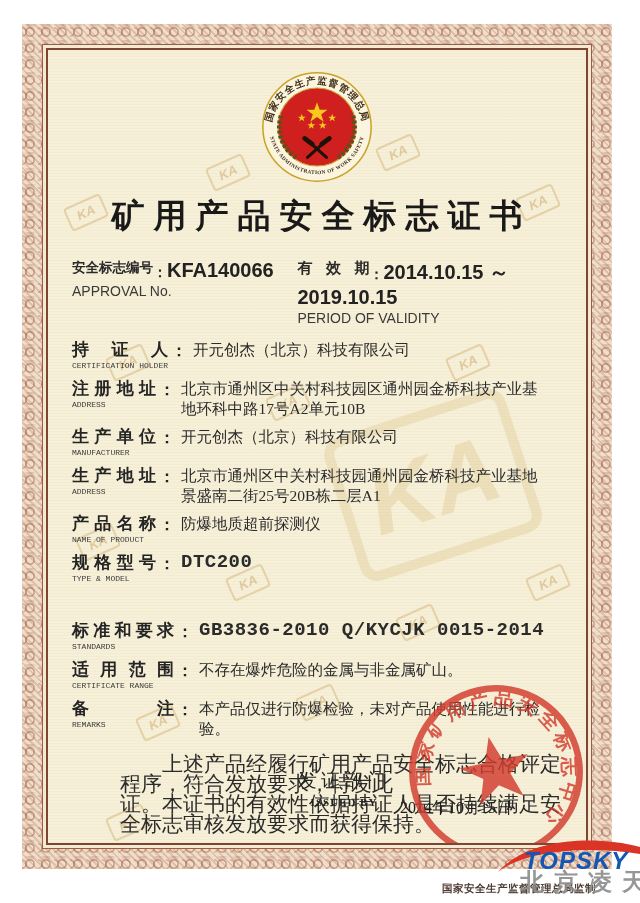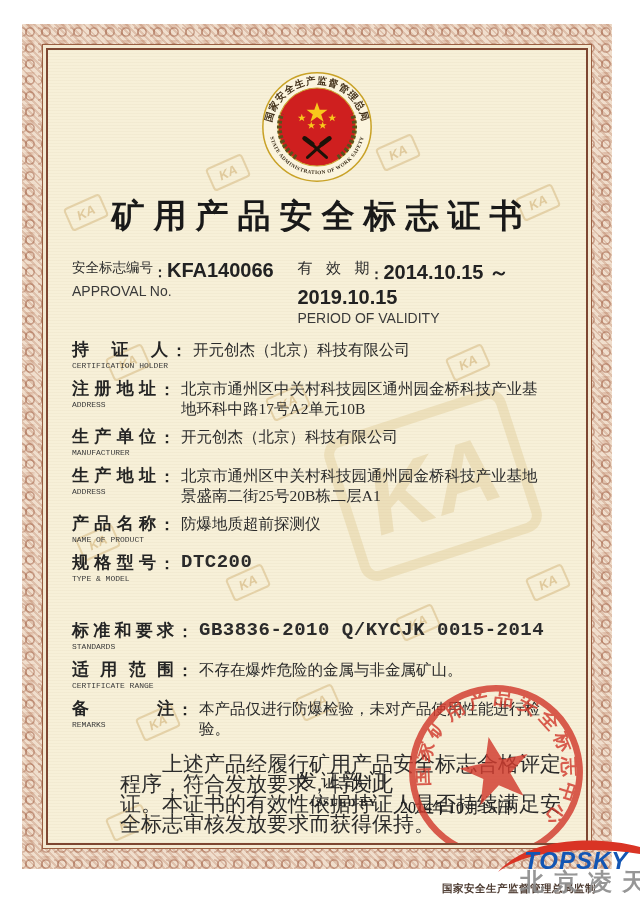--- a/index.html
+++ b/index.html
@@ -61,21 +61,21 @@
     margin-top:3px; text-align:center;
     font-size:15px; font-weight:bold; letter-spacing:0.2px; color:#1d1d1d;
     white-space:nowrap;
   }
 
   
   .meta-row { display:flex; margin-top:20px; }
   .meta-field { position:relative; }
   .meta-field.approval { width:46%; }
   .meta-field.validity { flex:1; }
-  .m-lab-cn { font-size:13.5px; font-weight:normal; color:#2a2a2a; display:inline-block; vertical-align:top; }
+  .m-lab-cn { font-size:13.5px; font-weight:bold; color:#2a2a2a; display:inline-block; vertical-align:top; }
   .m-lab-cn.just { width:72px; text-align:justify; text-align-last:justify; font-size:15px; }
   .m-colon { font-size:14px; font-weight:bold; }
   .m-val { font-family:Liberation Sans, sans-serif; font-size:20px; font-weight:bold; color:#222; }
   .m-sub { font-family:Liberation Sans, sans-serif; font-size:14px; color:#3a3a3a; margin-top:1px; letter-spacing:0; }
 
   
   .rows { margin-top:14px; }
   .row { display:flex; align-items:flex-start; margin-top:9px; }
   .lab { flex:0 0 84px; }
   .row.wide .lab { flex:0 0 102px; }

